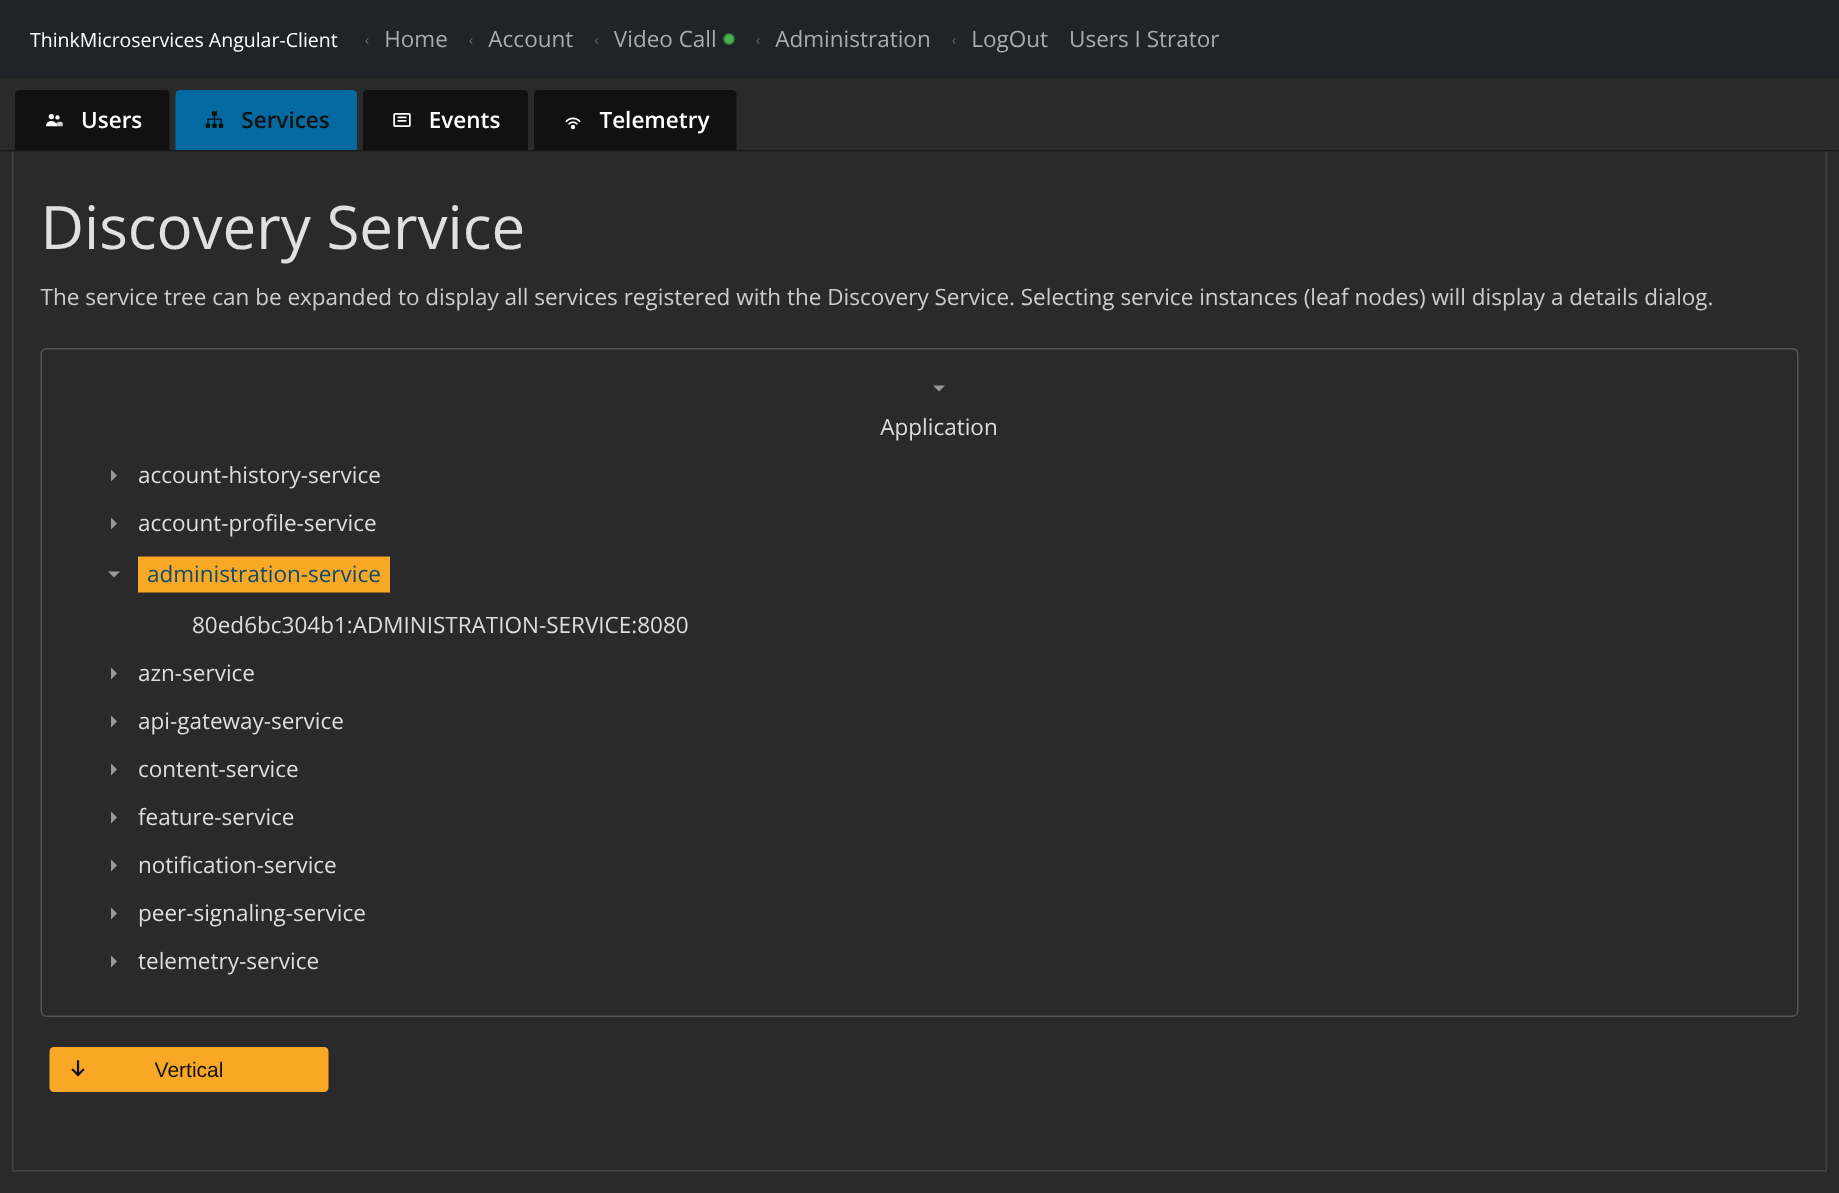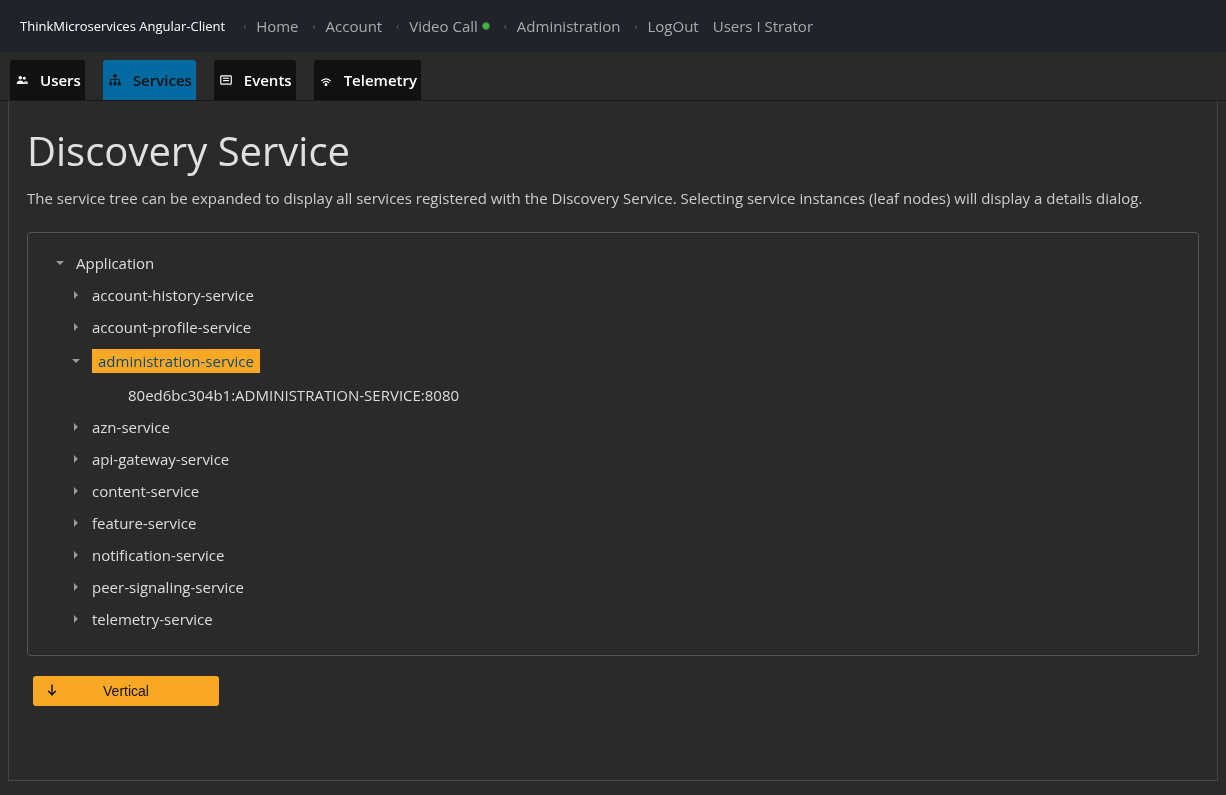--- a/index.html
+++ b/index.html
@@ -59,27 +59,27 @@
       background-color: #2a2a2a;
       border-bottom: 1px solid #1a1a1a;
       display: flex;
       padding-left: 10px;
       padding-top: 8px;
     }
     .tab {
       display: flex;
       align-items: center;
       gap: 10px;
-      padding: 10px 4px;
+      padding: 10px 18px;
       background-color: #111;
       color: #fff;
       font-weight: 600;
       font-size: 15px;
       border-radius: 3px 3px 0 0;
-      margin-right: 18px;
+      margin-right: 4px;
       cursor: pointer;
     }
     .tab.active {
       background-color: #0369a1;
       color: #111;
       justify-content: space-between;
     }
     .tab-icon {
       width: 16px;
       height: 16px;
@@ -126,21 +126,21 @@
     }
     .tree-label {
       color: #ddd;
     }
     .tree-label.highlighted {
       background-color: #f9a825;
       color: #0c4a6e;
       padding: 2px 6px;
       border-radius: 0;
     }
-    .depth-0 { padding-left: 26px; }
+    .depth-0 { padding-left: 26px; flex-direction: column; }
     .depth-1 { padding-left: 42px; }
     .depth-2 { padding-left: 78px; }
     .depth-2.leaf { padding-left: 78px; }
     .leaf .tree-arrow { visibility: hidden; }
     .btn-vertical {
       background-color: #f9a825;
       color: #111;
       border: none;
       border-radius: 3px;
       padding: 8px 12px;

